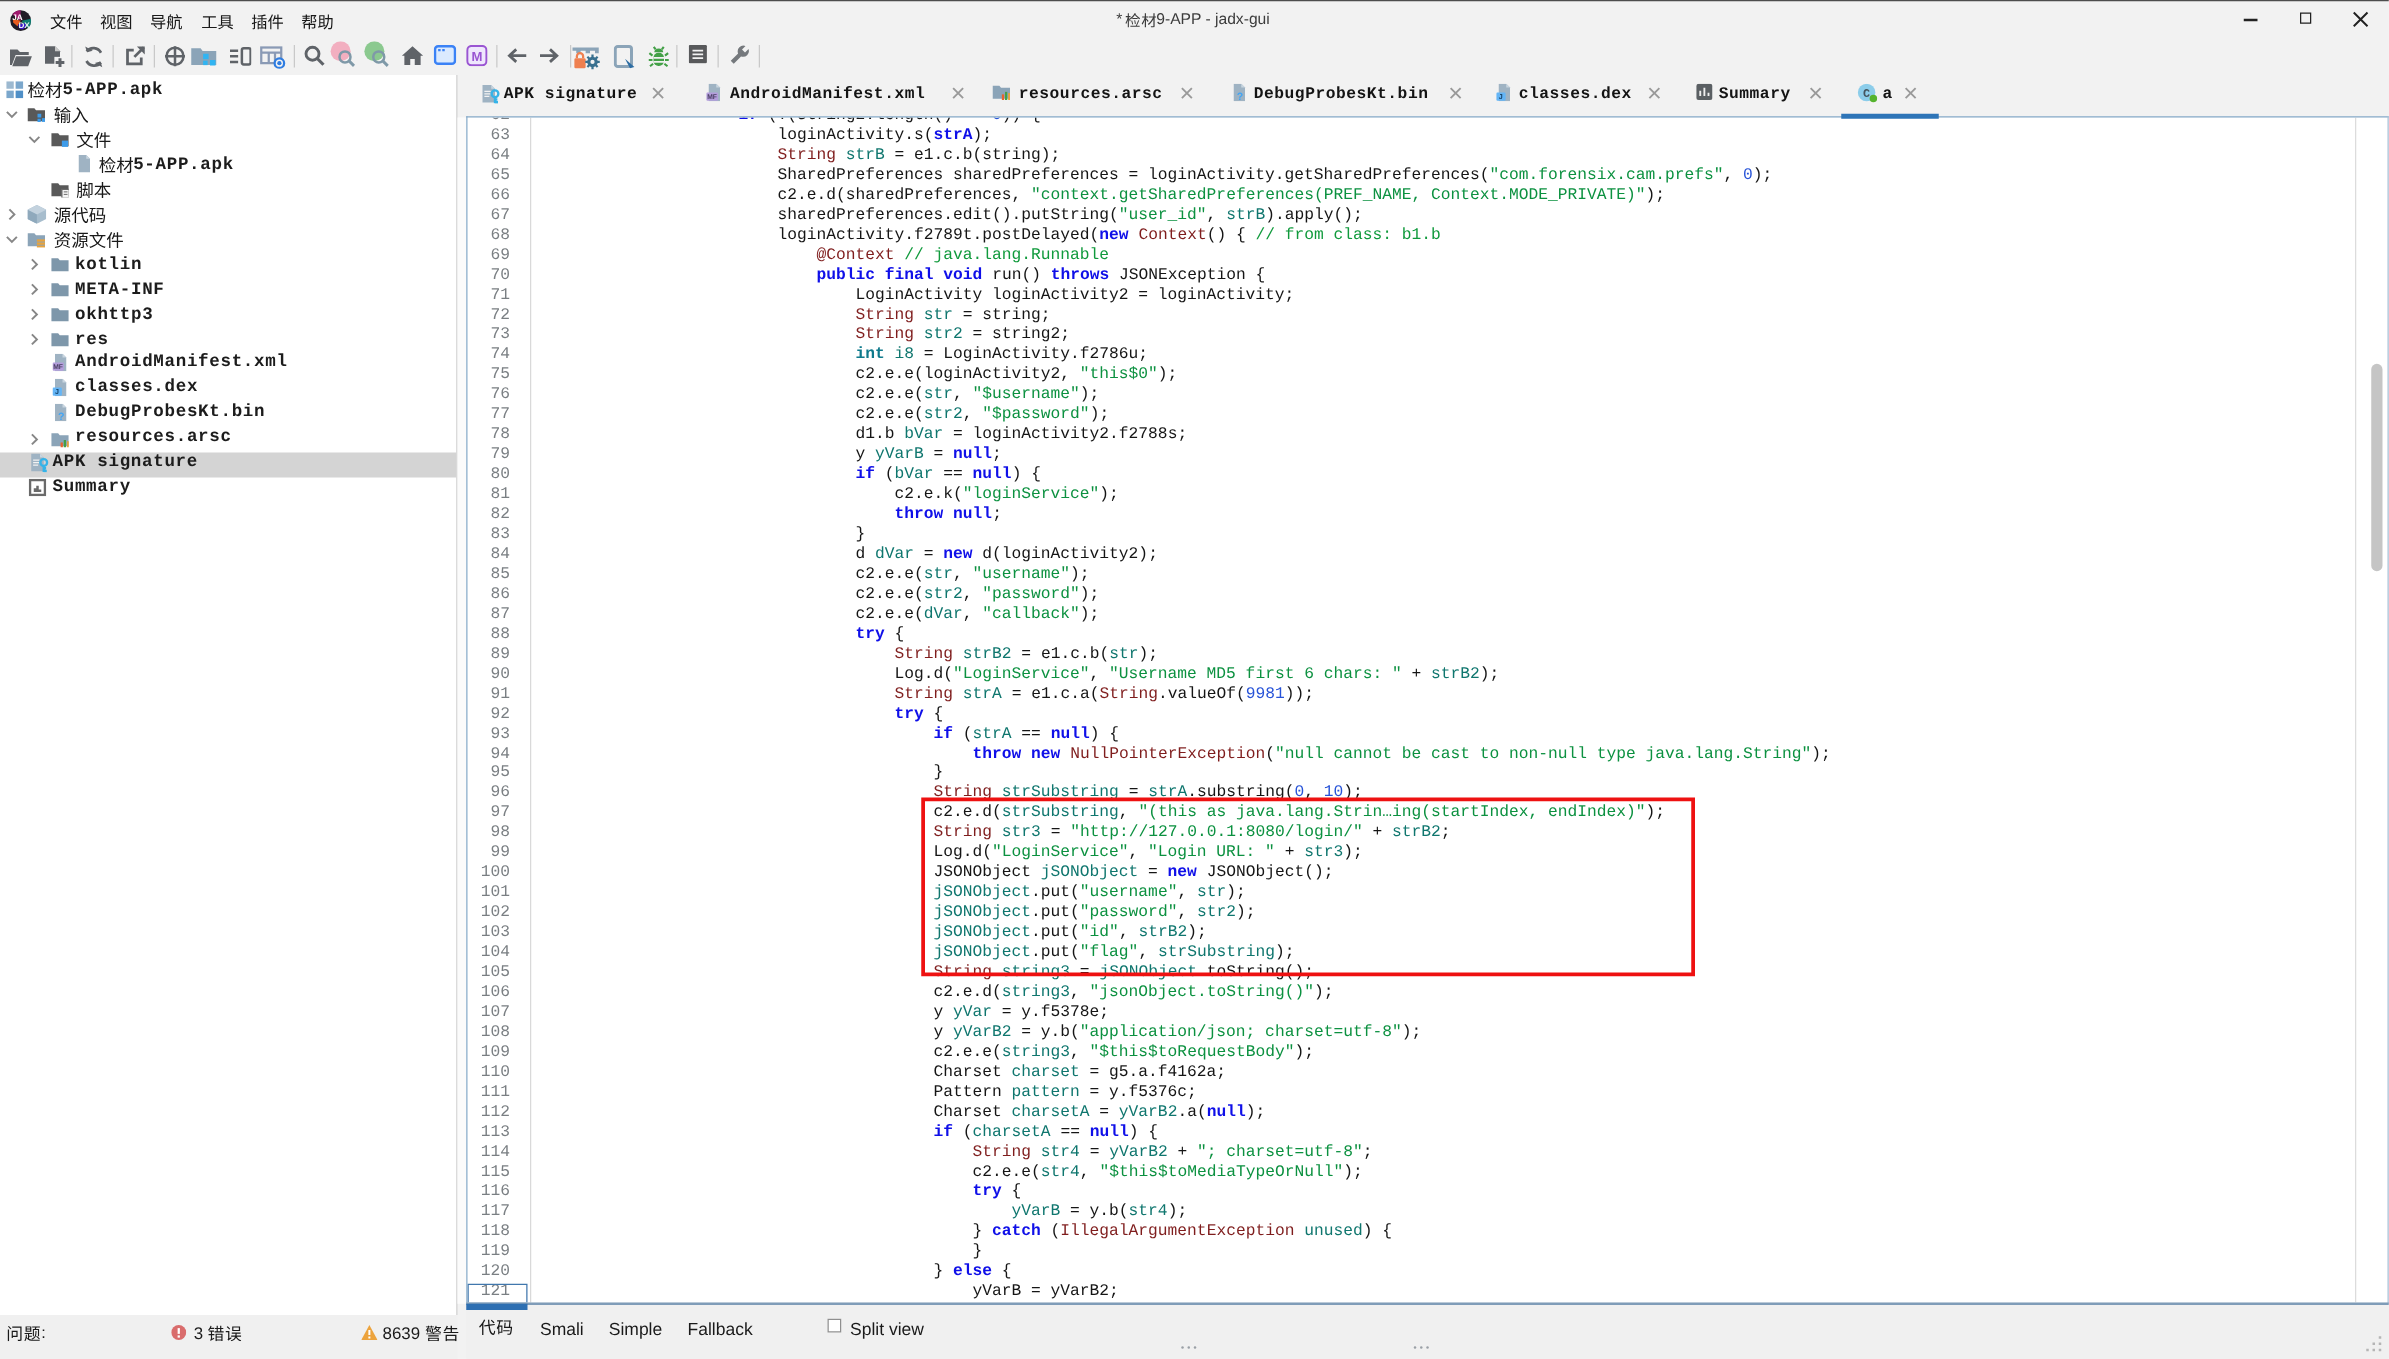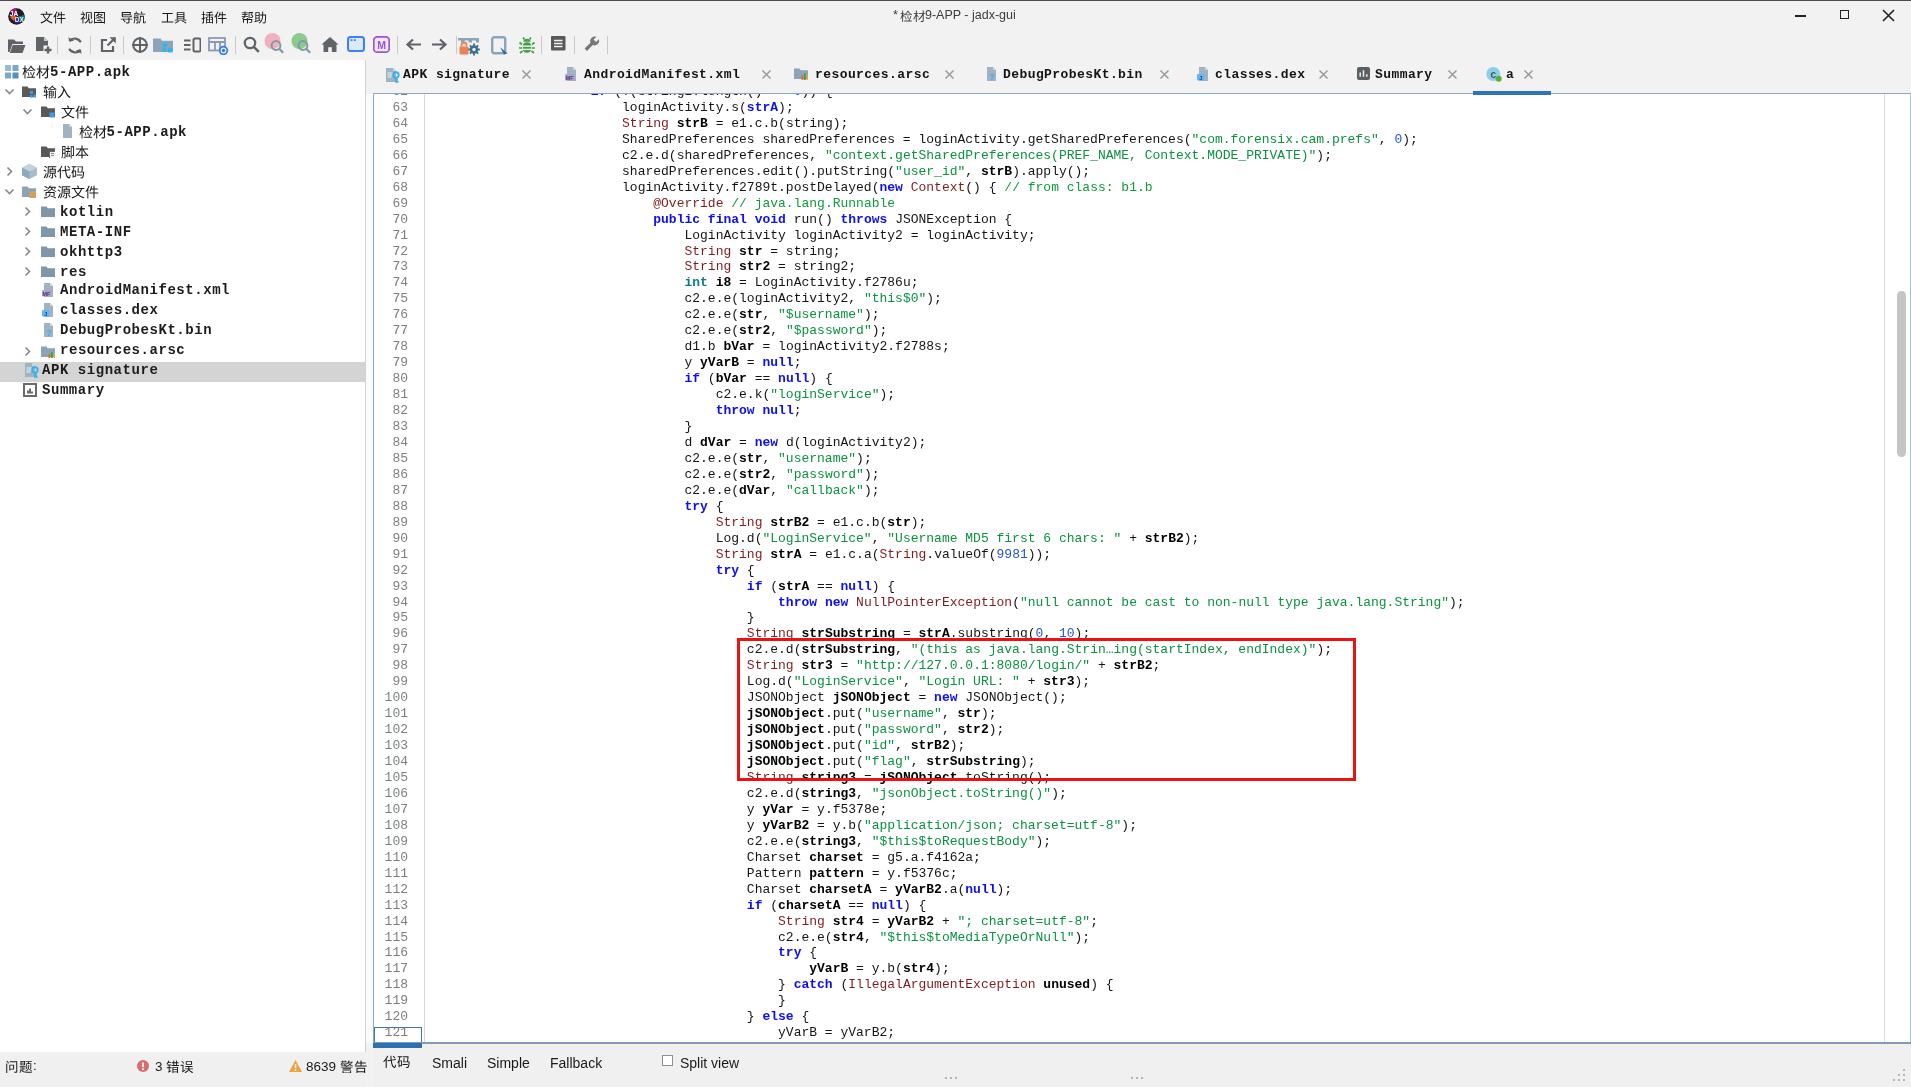--- a/index.html
+++ b/index.html
@@ -6,21 +6,21 @@
 .tab{position:absolute;top:67px;font:bold 13px "Liberation Mono",monospace;letter-spacing:.42px;color:#141414;white-space:pre}
 .bt{position:absolute;top:1055px;font:14px "Liberation Sans",sans-serif;color:#1a1a1a}
 pre{font:13px "Liberation Mono",monospace;line-height:15.95px;white-space:pre}
 i{font-style:normal}
 .k{color:#0f0fe8;font-weight:bold}
 .t{color:#0f7a8c;font-weight:bold}
 .s{color:#0c9140}
 .c{color:#109a3c;}
 .g{color:#7f1d1d}
 .n{color:#2753d8}
-.v{font-weight:bold;color:#000000}
+.v{font-weight:normal;color:#0f766e}
 </style></head><body>
 <svg width="0" height="0" style="position:absolute">
     <defs>
       <path id="u6587" d="M423 57C453 106 485 173 497 214L580 187C566 146 531 81 501 33ZM50 216V290H206C265 442 344 573 447 680C337 772 202 840 36 887C51 905 75 940 83 958C250 904 389 832 502 734C615 834 751 908 915 953C928 932 950 900 967 884C807 844 671 773 560 679C661 576 738 448 796 290H954V216ZM504 627C410 532 336 418 284 290H711C661 425 592 536 504 627Z"></path>
       <path id="u4ef6" d="M317 539V612H604V960H679V612H953V539H679V318H909V245H679V52H604V245H470C483 200 494 152 504 105L432 90C409 221 367 350 309 433C327 442 359 460 373 471C400 429 425 376 446 318H604V539ZM268 44C214 195 126 345 32 443C45 460 67 499 75 517C107 483 137 443 167 400V958H239V283C277 213 311 139 339 65Z"></path>
       <path id="u89c6" d="M450 89V621H523V155H832V621H907V89ZM154 76C190 115 229 170 247 207L308 167C290 132 250 80 211 42ZM637 231V426C637 583 607 774 354 905C369 917 393 945 402 961C552 882 631 775 671 666V860C671 927 698 945 766 945H857C944 945 955 904 965 747C946 742 921 732 902 717C898 861 893 888 858 888H777C749 888 741 880 741 852V604H690C705 543 709 483 709 428V231ZM63 212V281H305C247 408 142 533 39 603C50 617 68 655 74 676C113 647 152 611 190 570V959H261V528C296 573 339 630 359 661L407 601C388 579 318 499 280 458C328 390 369 314 397 236L357 209L343 212Z"></path>
       <path id="u56fe" d="M375 601C455 618 557 653 613 681L644 630C588 604 487 571 407 555ZM275 728C413 745 586 785 682 819L715 763C618 731 445 692 310 677ZM84 84V960H156V918H842V960H917V84ZM156 851V152H842V851ZM414 172C364 254 278 332 192 383C208 393 234 416 245 428C275 408 306 384 337 357C367 389 404 419 444 446C359 486 263 516 174 534C187 548 203 577 210 595C308 572 413 535 508 484C591 529 686 563 781 584C790 566 809 540 823 527C735 511 647 484 569 448C644 399 707 342 749 274L706 249L695 252H436C451 233 465 214 477 194ZM378 317 385 310H644C608 349 560 384 506 415C455 386 411 353 378 317Z"></path>
       <path id="u5bfc" d="M211 698C274 750 345 827 374 879L430 829C399 780 331 710 270 659H648V869C648 884 642 889 622 890C603 890 531 891 457 889C468 908 480 936 484 956C580 956 641 956 677 945C713 935 725 915 725 871V659H944V589H725V511H648V589H62V659H256ZM135 110V372C135 466 185 486 350 486C387 486 709 486 749 486C875 486 908 462 921 359C898 356 868 347 848 336C840 410 826 424 744 424C674 424 397 424 344 424C233 424 213 413 213 371V318H826V80H135ZM213 146H752V251H213Z"></path>
       <path id="u822a" d="M200 288C222 333 248 393 259 432L309 410C297 373 271 314 248 269ZM198 596C224 644 256 709 269 750L320 727C305 687 273 624 245 575ZM596 51C621 99 652 164 665 206L738 181C723 140 692 77 665 29ZM439 206V274H949V206ZM527 372V590C527 694 515 828 417 923C435 931 464 952 475 964C579 862 597 708 597 591V439H769V831C769 900 773 917 788 931C802 944 822 949 841 949C852 949 875 949 886 949C904 949 922 946 934 937C946 928 954 915 959 895C963 875 967 818 968 772C950 767 930 756 917 745C916 795 915 834 913 852C911 868 908 877 904 881C900 884 892 885 884 885C877 885 865 885 860 885C853 885 848 884 844 881C841 877 839 862 839 836V372ZM346 221V476H176V221ZM40 476V538H110C110 663 104 820 34 930C50 937 80 955 92 967C165 852 176 673 176 538H346V871C346 883 341 887 329 887C317 888 279 888 236 887C246 904 256 934 258 952C320 952 356 951 381 939C404 928 412 907 412 871V159H265C278 126 293 86 306 48L230 33C223 69 211 120 199 159H110V476Z"></path>
       <path id="u5de5" d="M52 808V883H951V808H539V230H900V153H104V230H456V808Z"></path>
@@ -561,21 +561,21 @@
 120
 121</pre>
 <div style="position:absolute;left:50.5px;top:0;width:1px;height:949px;background:#d9d9d9"></div>
 <pre style="position:absolute;left:61.8px;top:-9.5px;color:#151515">                    <i class="k">if</i> (!(string2.length() == <i class="n">0</i>)) {
                         loginActivity.s(<i class="k">strA</i>);
                         <i class="g">String</i> <i class="v">strB</i> = e1.c.b(string);
                         SharedPreferences sharedPreferences = loginActivity.getSharedPreferences(<i class="s">"com.forensix.cam.prefs"</i>, <i class="n">0</i>);
                         c2.e.d(sharedPreferences, <i class="s">"context.getSharedPreferences(PREF_NAME, Context.MODE_PRIVATE)"</i>);
                         sharedPreferences.edit().putString(<i class="s">"user_id"</i>, <i class="v">strB</i>).apply();
                         loginActivity.f2789t.postDelayed(<i class="k">new</i> <i class="g">Context</i>() { <i class="c">// from class: b1.b</i>
-                            <i class="g">@Override</i> <i class="c">// java.lang.Runnable</i>
+                            <i class="g">@Context</i> <i class="c">// java.lang.Runnable</i>
                             <i class="k">public</i> <i class="k">final</i> <i class="k">void</i> run() <i class="k">throws</i> JSONException {
                                 LoginActivity loginActivity2 = loginActivity;
                                 <i class="g">String</i> <i class="v">str</i> = string;
                                 <i class="g">String</i> <i class="v">str2</i> = string2;
                                 <i class="t">int</i> <i class="v">i8</i> = LoginActivity.f2786u;
                                 c2.e.e(loginActivity2, <i class="s">"this$0"</i>);
                                 c2.e.e(<i class="v">str</i>, <i class="s">"$username"</i>);
                                 c2.e.e(<i class="v">str2</i>, <i class="s">"$password"</i>);
                                 d1.b <i class="v">bVar</i> = loginActivity2.f2788s;
                                 y <i class="v">yVarB</i> = <i class="k">null</i>;

